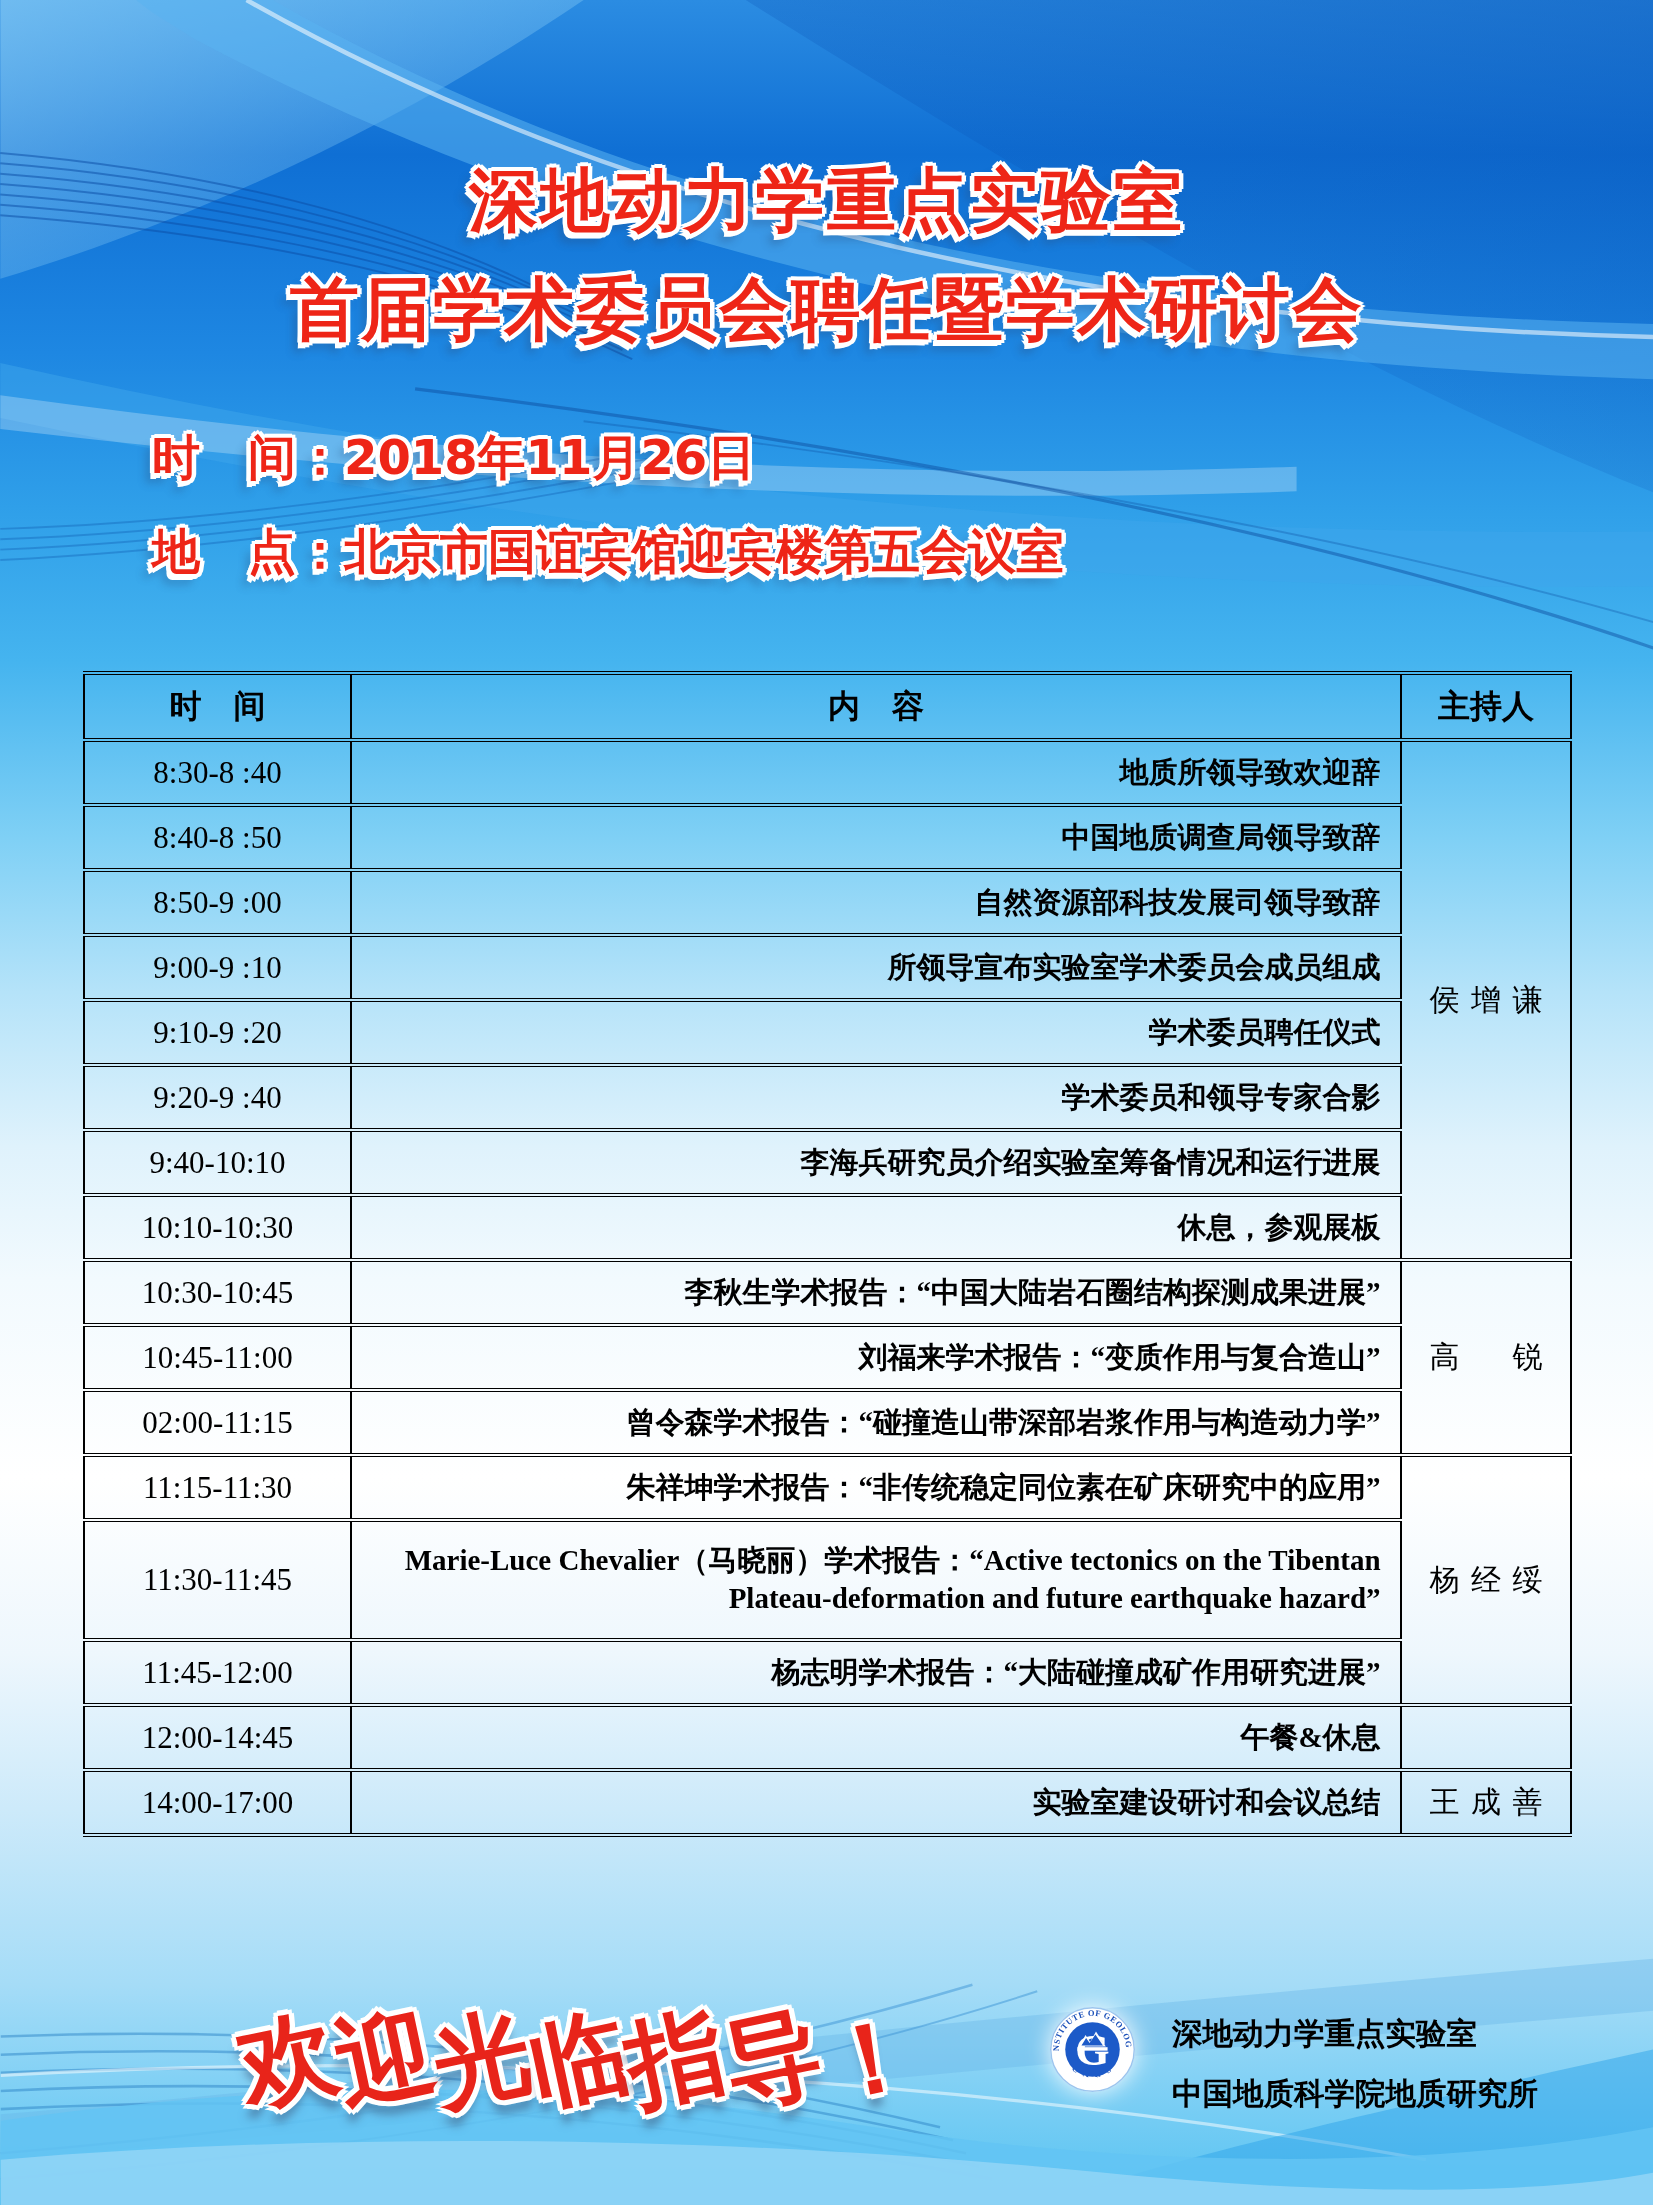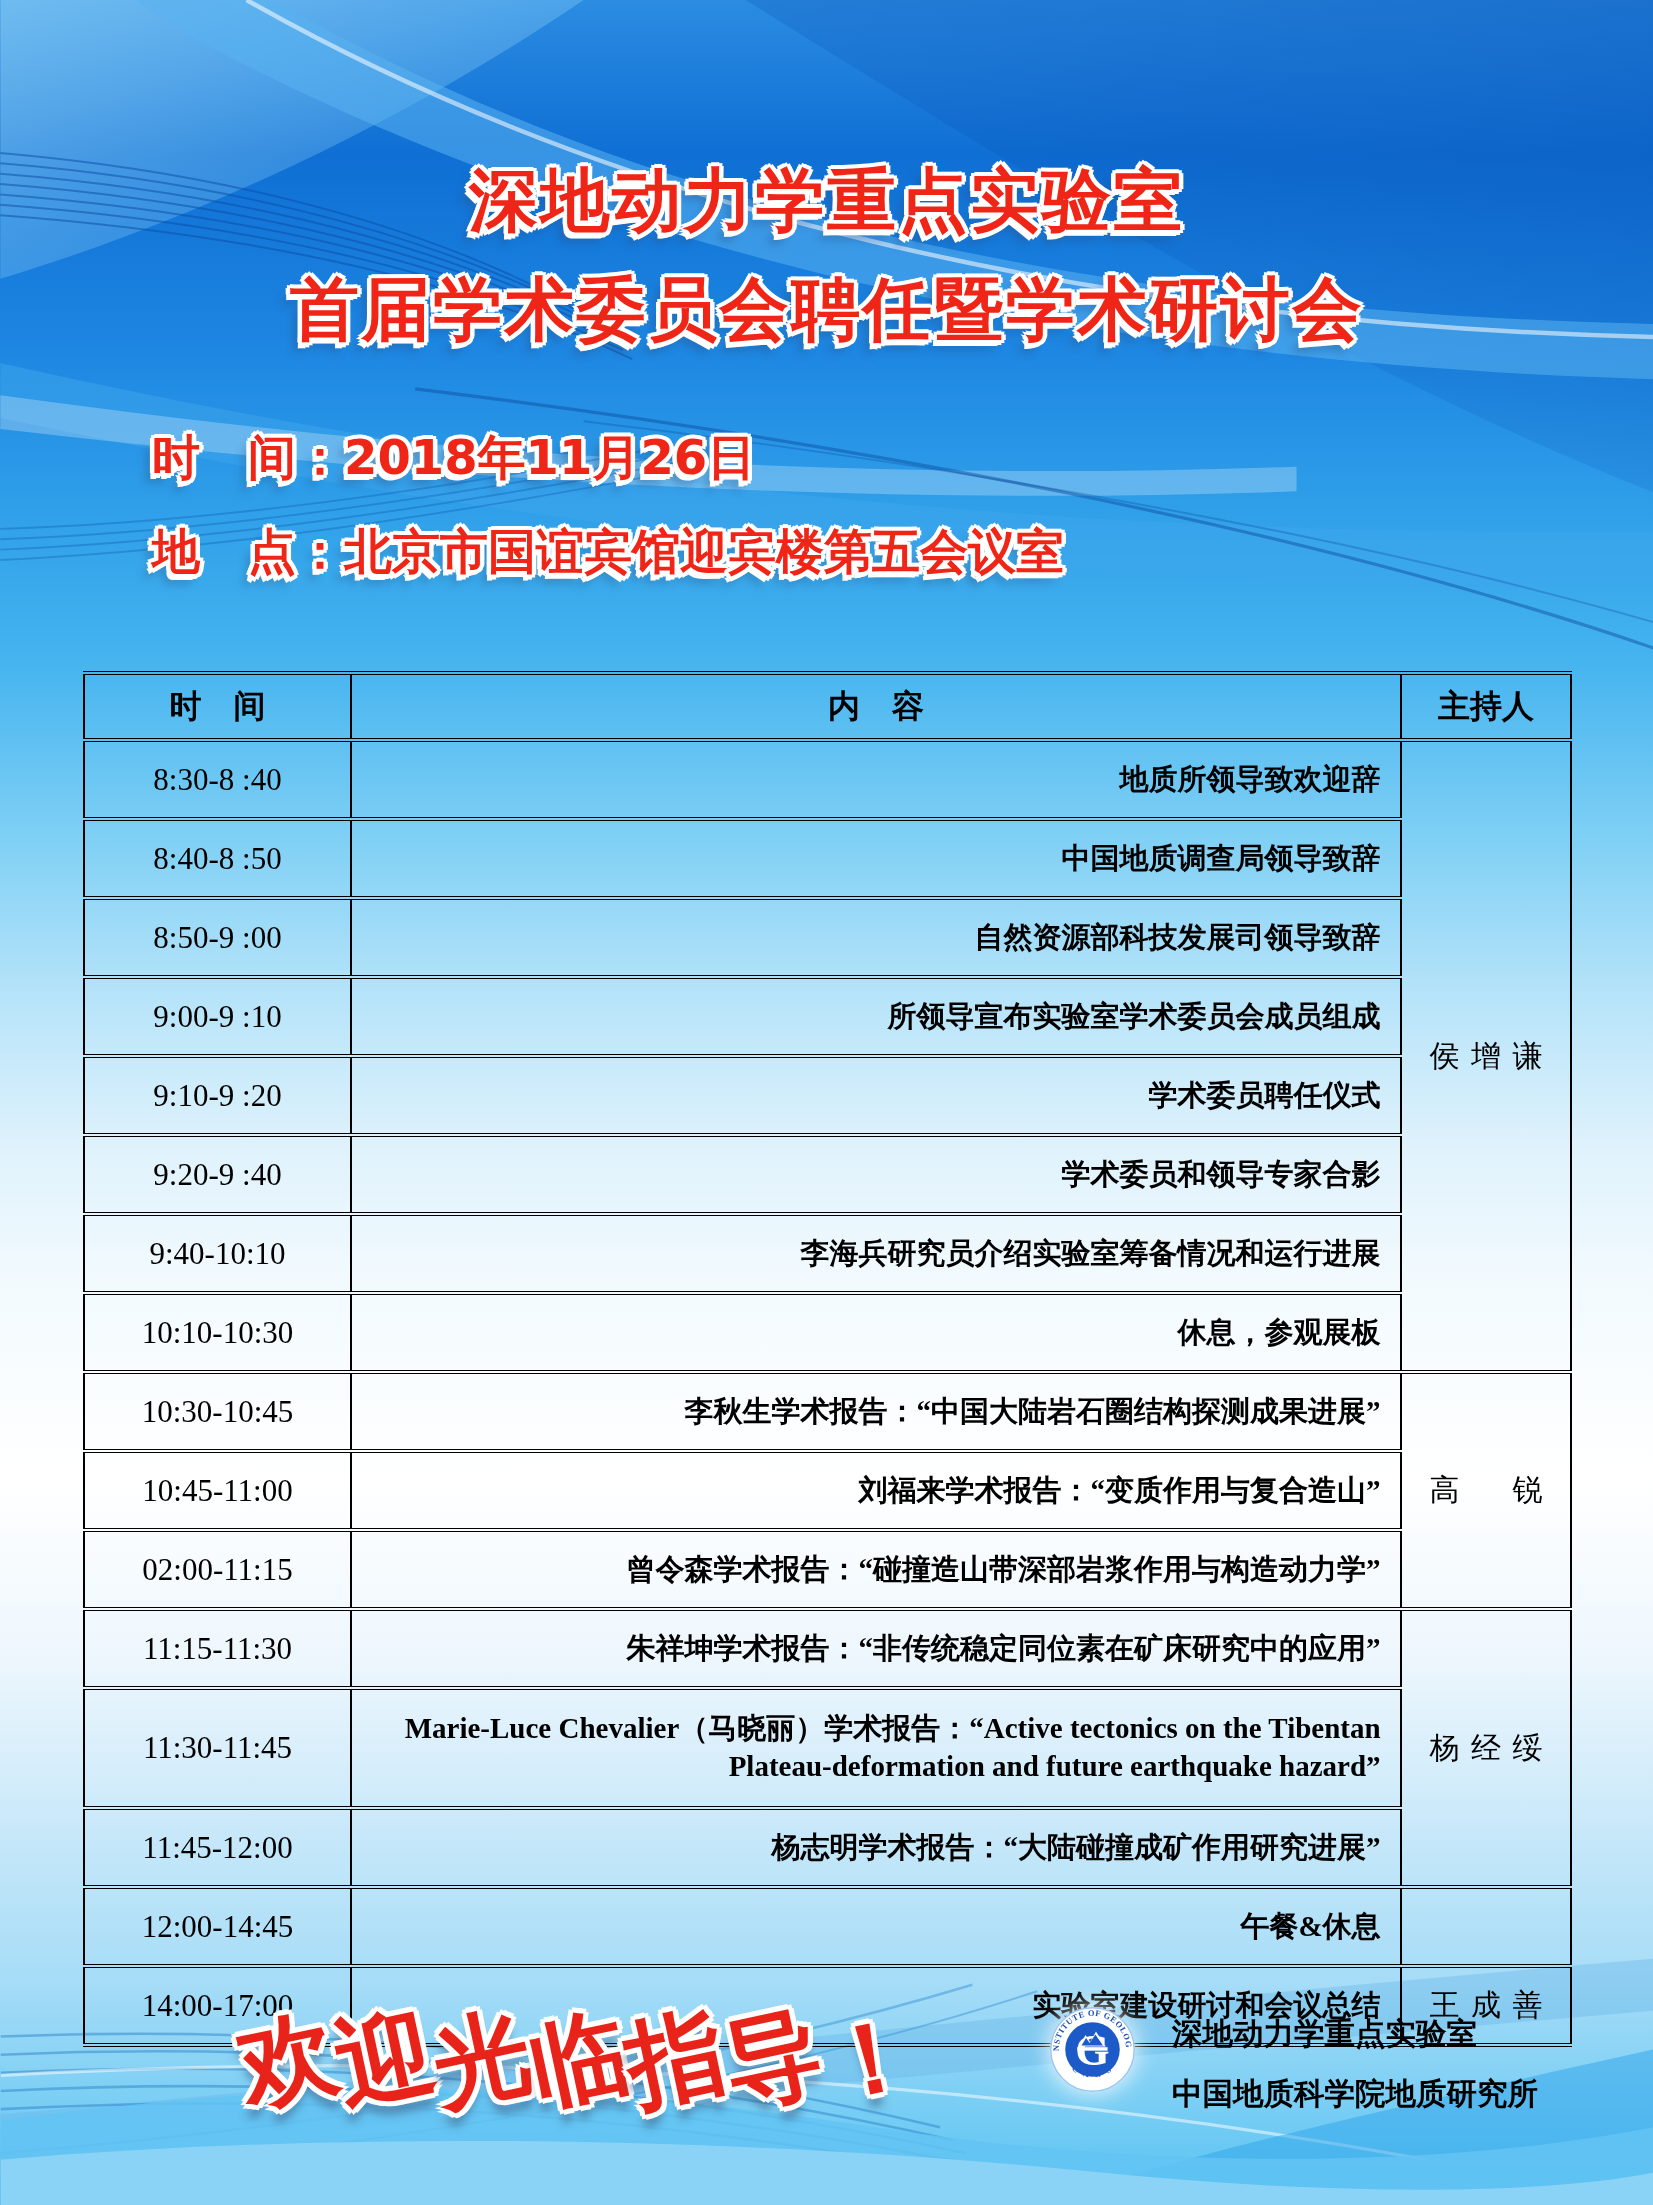--- a/index.html
+++ b/index.html
@@ -35,21 +35,21 @@
   
   table.schedule {
     position:absolute; left:83px; top:671px; width:1487px;
     border-collapse:collapse; table-layout:fixed;
   }
   .schedule th, .schedule td { border:2.6px solid #000; vertical-align:middle; color:#000; }
   .schedule th { border-top:4.5px double #000; border-bottom:4.5px double #000;
     font-size:32px; font-weight:700; text-align:center; }
   .schedule td { border-bottom:4.5px double #000; }
   .schedule thead tr { height:67px; }
-  .schedule tbody tr { height:79px; }
+  .schedule tbody tr { height:65px; }
   .schedule tbody tr.tall { height:120px;margin-left:16px; }
   td.t { font-family:"Liberation Serif", serif; font-size:31px; font-weight:400;
     text-align:center; white-space:nowrap; }
   td.c { font-family:"Liberation Serif", "DejaVu Sans", sans-serif; font-size:29px;
     font-weight:700; text-align:right; padding:0 19.4px 0 36px; line-height:1.3; }
   td.h { font-size:30px; font-weight:400; text-align:center; letter-spacing:0.38em;
     text-indent:0.38em; font-family:"DejaVu Serif", serif;margin-top:36px; }
 
   
   .welcome { position:absolute; left:240px; top:1995px; font-size:97px; font-weight:700;

